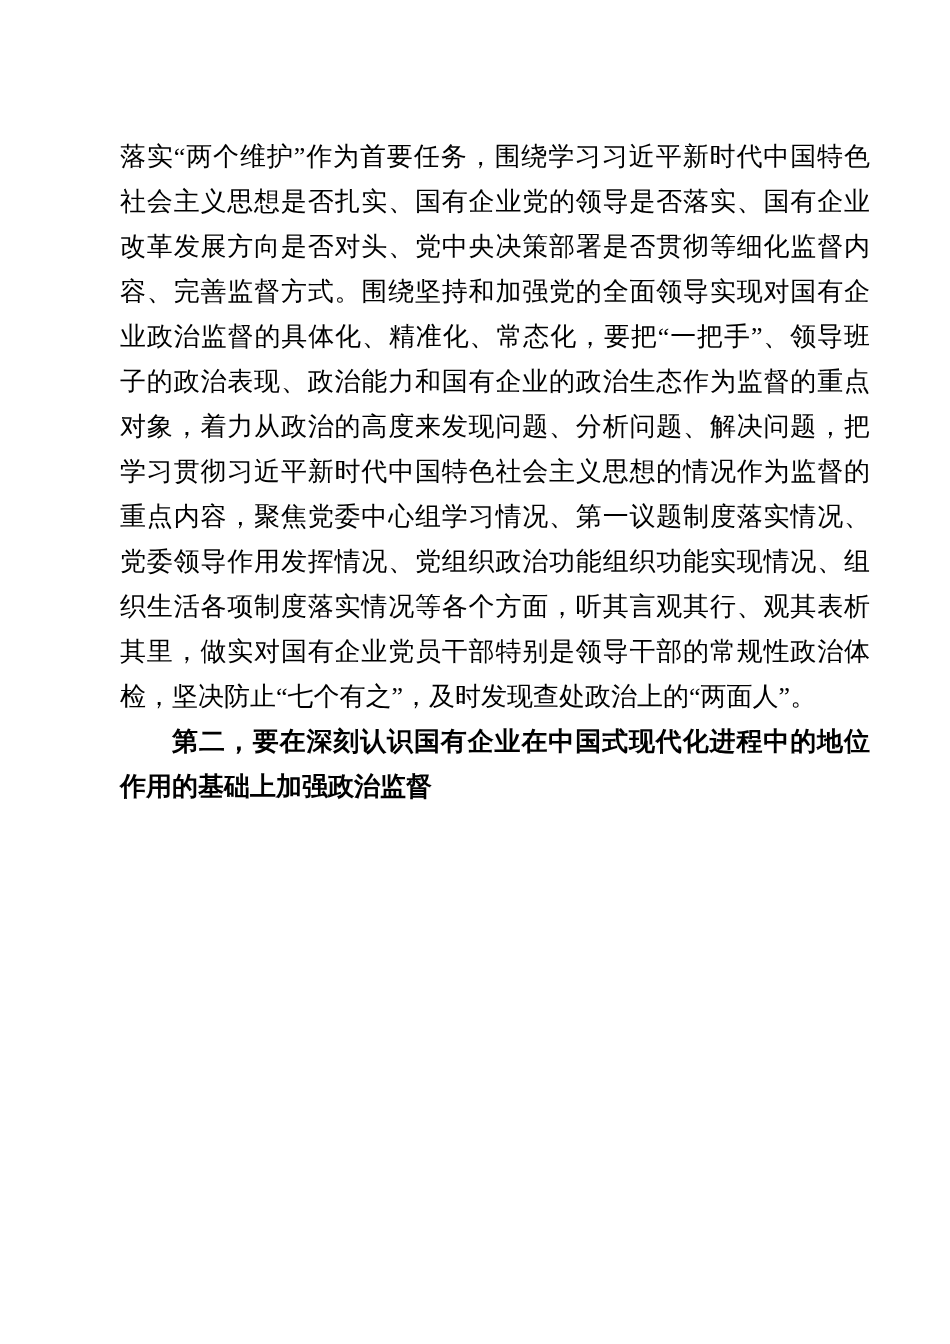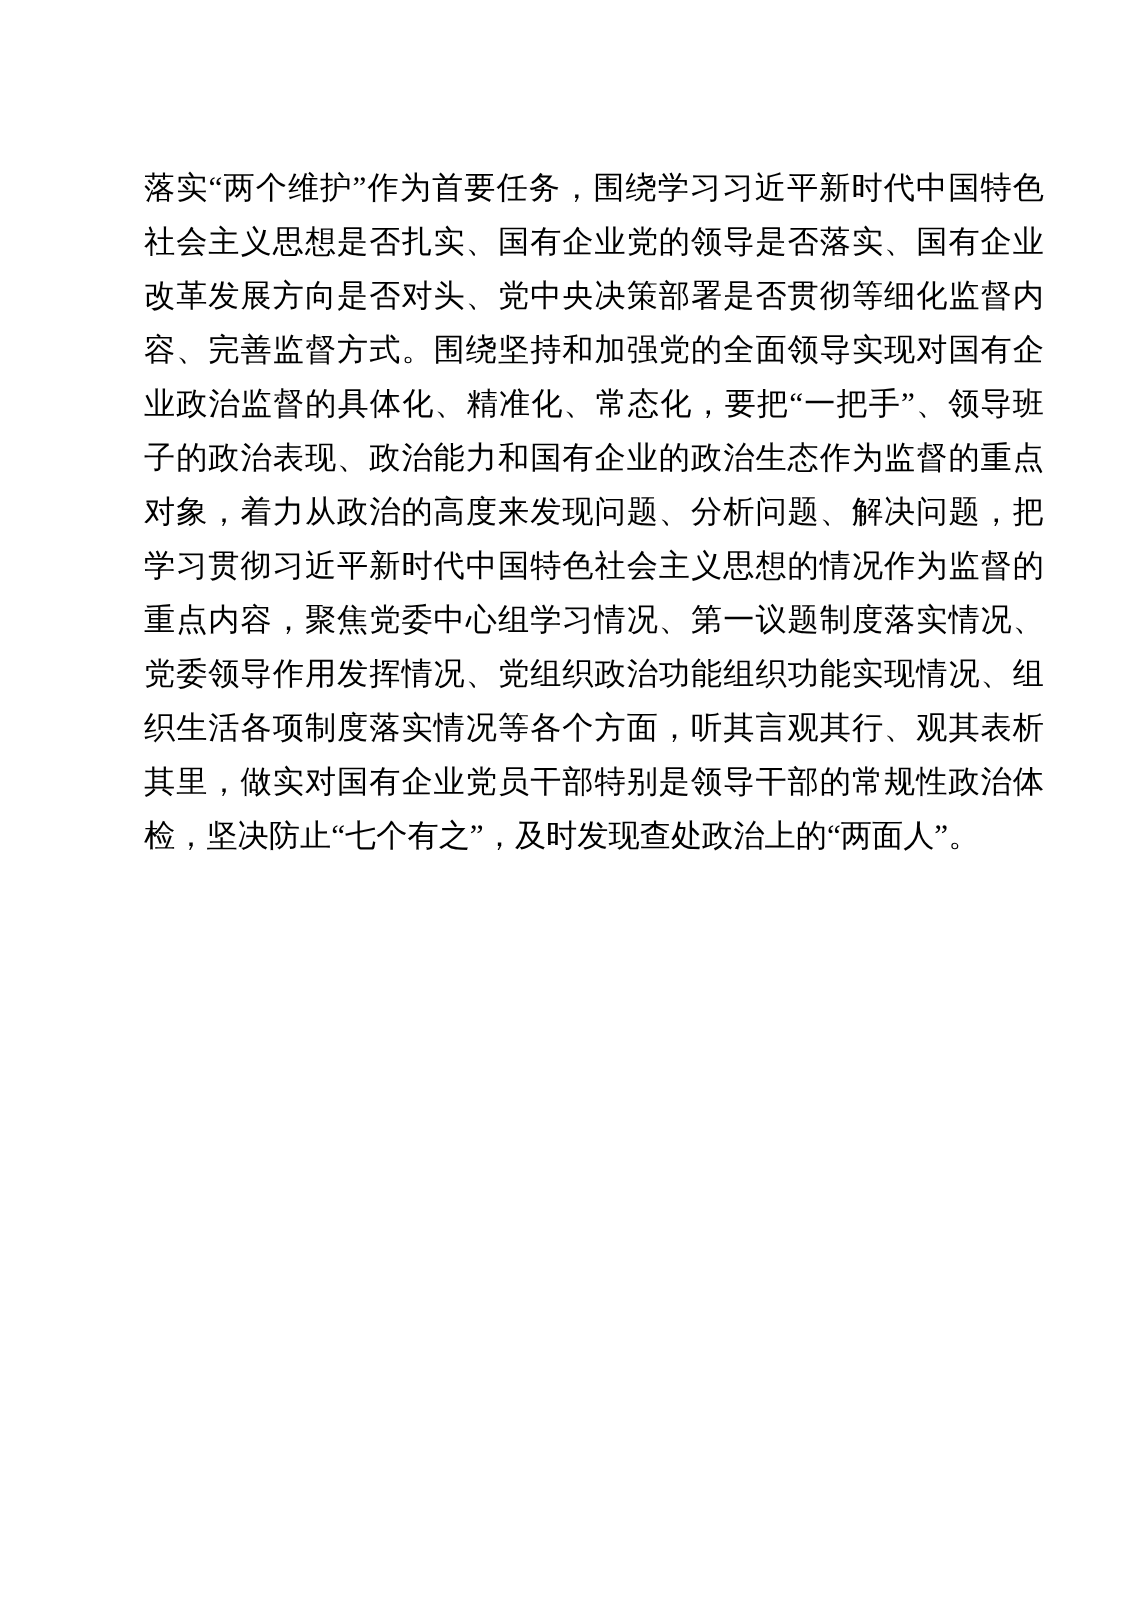--- a/index.html
+++ b/index.html
@@ -44,13 +44,14 @@
   .heading {
     font-weight: 700;
     text-indent: 2em;
   }
 </style>
 </head>
 <body>
 
 <div class="page">
   <p class="para">落实“两个维护”作为首要任务，围绕学习习近平新时代中国特色社会主义思想是否扎实、国有企业党的领导是否落实、国有企业改革发展方向是否对头、党中央决策部署是否贯彻等细化监督内容、完善监督方式。围绕坚持和加强党的全面领导实现对国有企业政治监督的具体化、精准化、常态化，要把“一把手”、领导班子的政治表现、政治能力和国有企业的政治生态作为监督的重点对象，着力从政治的高度来发现问题、分析问题、解决问题，把学习贯彻习近平新时代中国特色社会主义思想的情况作为监督的重点内容，聚焦党委中心组学习情况、第一议题制度落实情况、党委领导作用发挥情况、党组织政治功能组织功能实现情况、组织生活各项制度落实情况等各个方面，听其言观其行、观其表析其里，做实对国有企业党员干部特别是领导干部的常规性政治体检，坚决防止“七个有之”，及时发现查处政治上的“两面人”。</p>
+  <p class="para heading">第二，要在深刻认识国有企业在中国式现代化进程中的地位作用的基础上加强政治监督</p>
 </div>
 
 </body></html>

